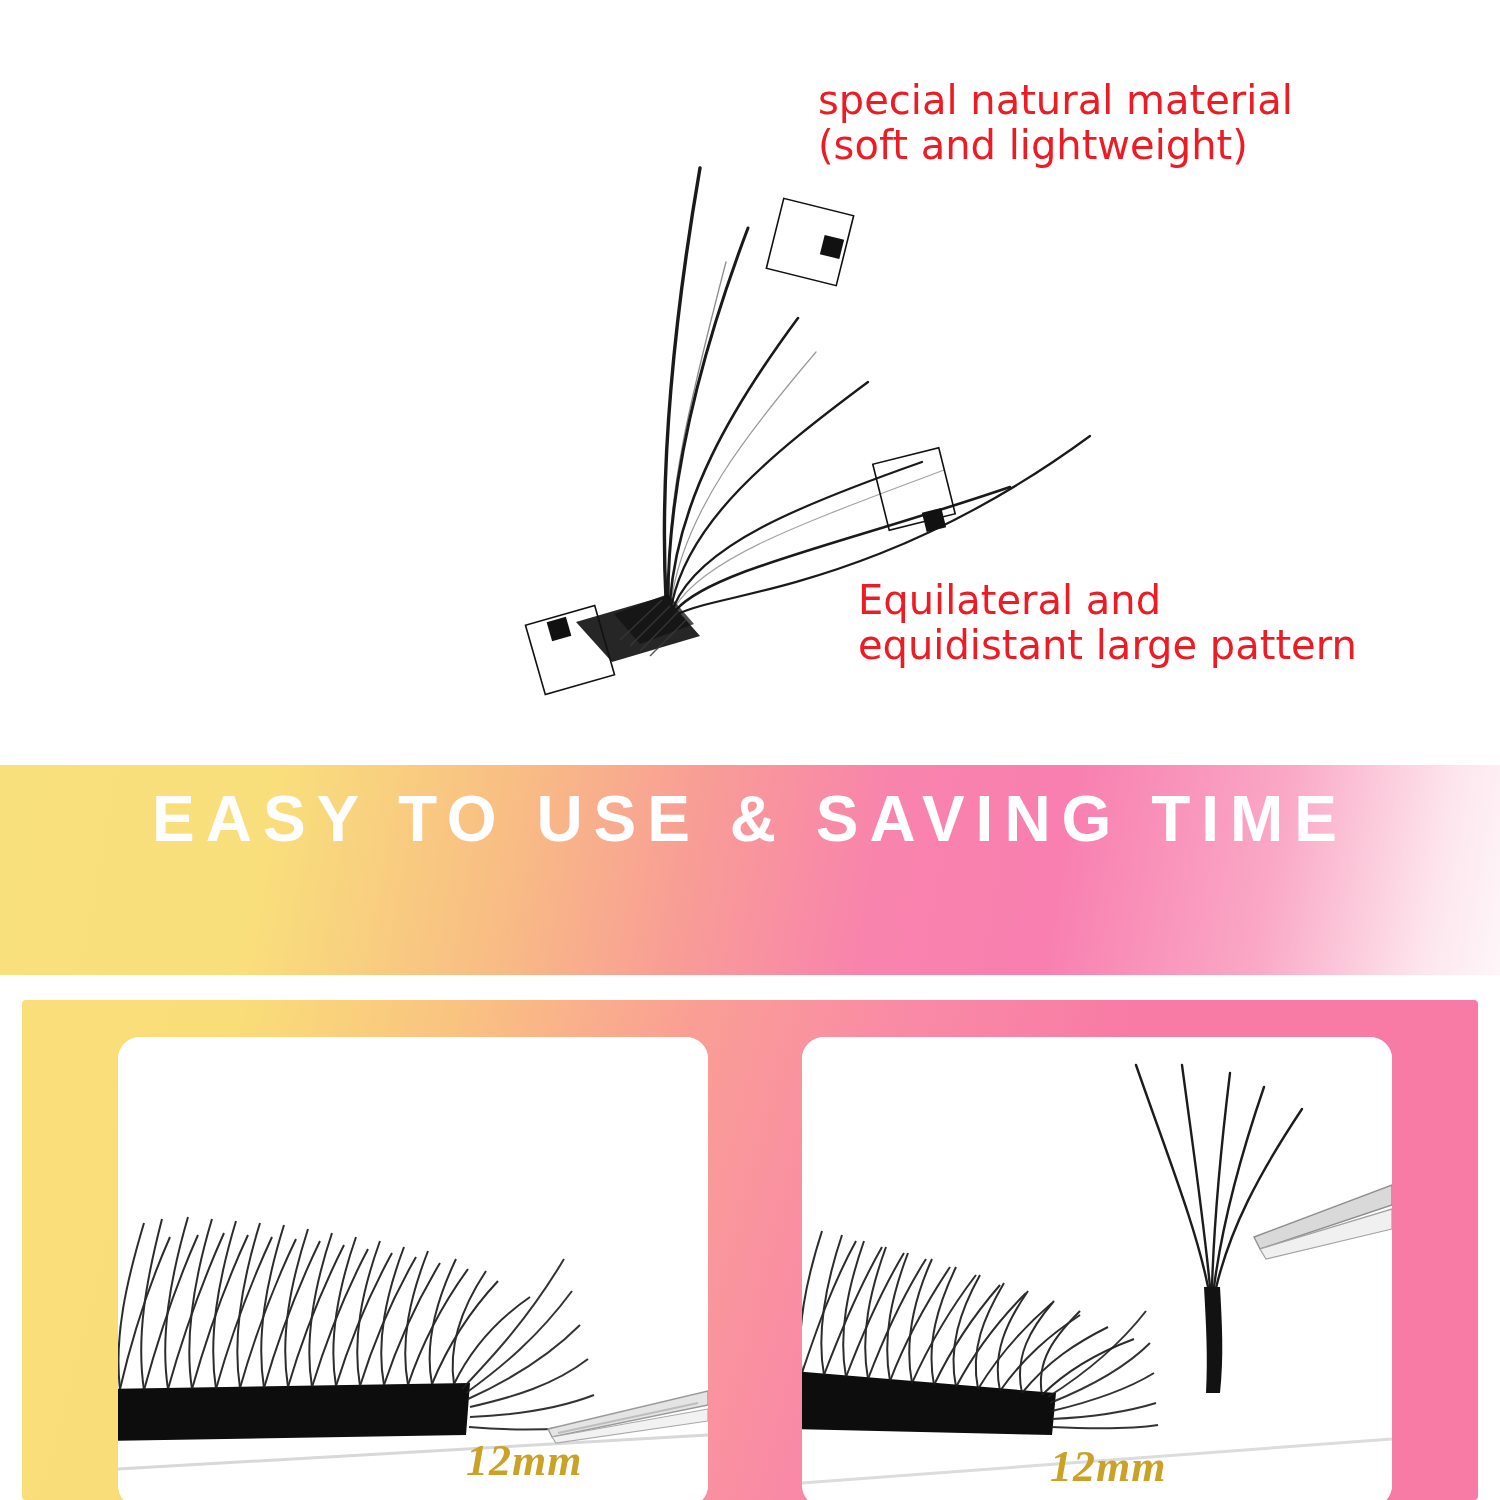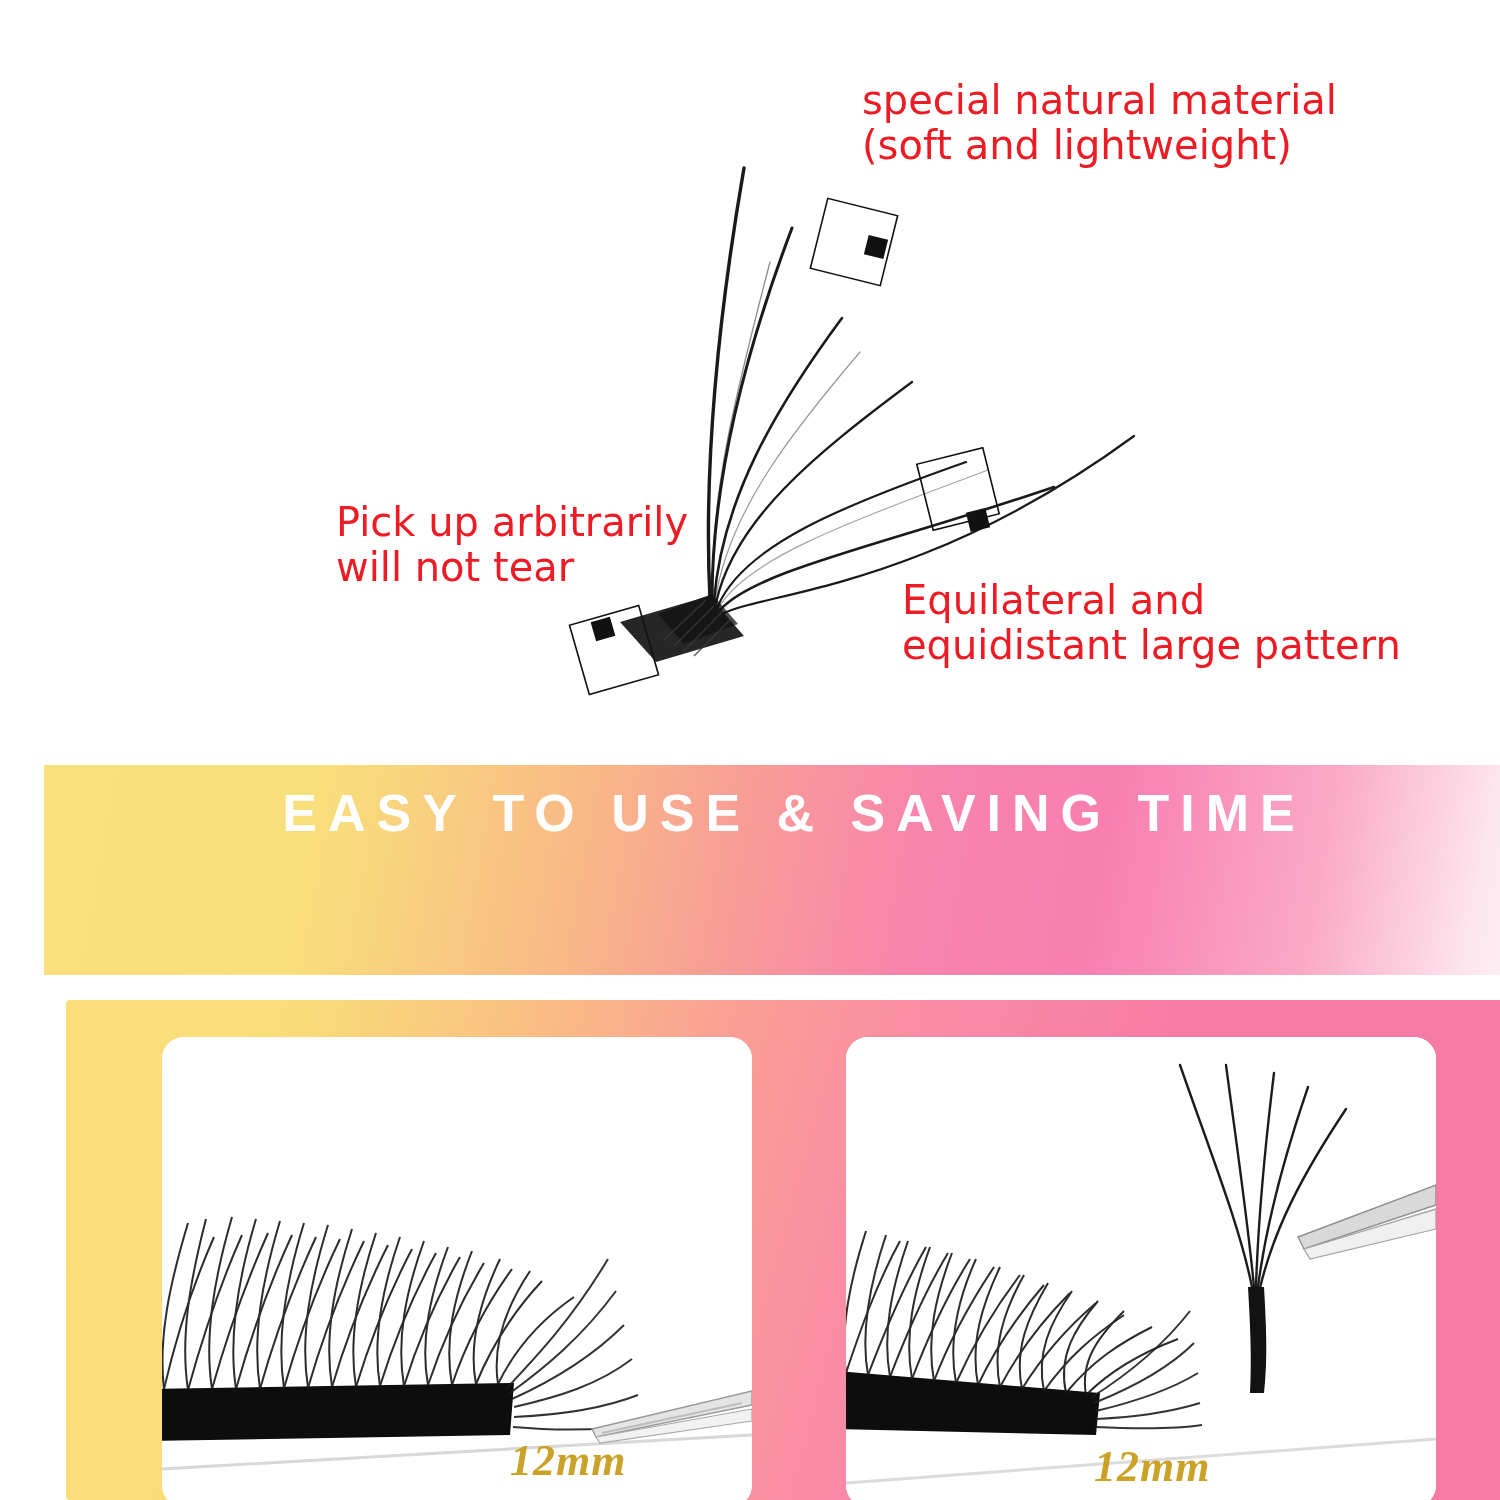--- a/index.html
+++ b/index.html
@@ -1,36 +1,36 @@
 <!DOCTYPE html>
 <html><head>
 <meta charset="utf-8">
 <style>
   html,body{margin:0;padding:0;background:#fff;}
   body{width:1500px;height:1500px;font-family:"Liberation Sans",sans-serif;overflow:hidden;}
-  .page{position:relative;width:1205px;height:1500px;background:#ffffff;margin-left:44px;}
+  .page{position:relative;width:1205px;height:1500px;background:#ffffff;}
 
   
   .hero{position:absolute;left:0;top:0;width:1500px;height:765px;background:#ffffff;}
   .hero-svg{position:absolute;left:0;top:0;width:1500px;height:765px;}
 
   .callout{position:absolute;color:#ED1C24;font-size:40px;line-height:1.12;
            font-family:"DejaVu Sans",sans-serif;white-space:pre-line;font-weight:400;}
   .callout-material{left:818px;top:78px;}
   .callout-pick{left:292px;top:500px;}
   .callout-equi{left:858px;top:578px;}
 
   
   .banner{position:absolute;left:0;top:765px;width:1500px;height:210px;
           background:linear-gradient(100deg,
              #F8E07C 0%, #F9DF7B 18%, #F8BD84 34%, #F89D96 46%,
              #F884AC 58%, #F87FB0 70%, #FAA8C5 84%, #FDE6EE 95%, #FEF6F8 100%);
           overflow:hidden;}
   .banner-title{position:absolute;left:0;right:0;top:22px;text-align:center;
-                color:#ffffff;font-size:52px;letter-spacing:11px;font-weight:700;
+                color:#ffffff;font-size:64px;letter-spacing:11px;font-weight:700;
                 font-family:"Liberation Sans",sans-serif;line-height:1;}
   .banner-sub{position:absolute;left:0;right:0;top:128px;text-align:center;
               color:#ffffff;font-size:39px;font-weight:400;
               font-family:"Liberation Sans",sans-serif;}
 
   
   .photos{position:absolute;left:22px;top:1000px;width:1456px;height:500px;
           border-radius:4px;
           background:linear-gradient(105deg,
              #F9DE79 0%, #F9DD78 14%, #F9C281 28%, #FA9F94 42%,
@@ -89,22 +89,20 @@
       </g>
 
       <g>
         <rect x="534" y="614" width="72" height="72" transform="rotate(-16 570 650)" fill="none" stroke="#111" stroke-width="1.6"></rect>
         <rect x="549" y="619" width="20" height="20" transform="rotate(-16 559 629)" fill="#111"></rect>
       </g>
     </svg>
 
     <div class="callout callout-material">special natural material
 (soft and lightweight)</div>
-    <div class="callout callout-pick">Pick up arbitrarily
-will not tear</div>
     <div class="callout callout-equi">Equilateral and
 equidistant large pattern</div>
   </div>
 
   <div class="banner">
     <div class="banner-title">EASY TO USE &amp; SAVING TIME</div>
   </div>
 
   <div class="photos">
 

